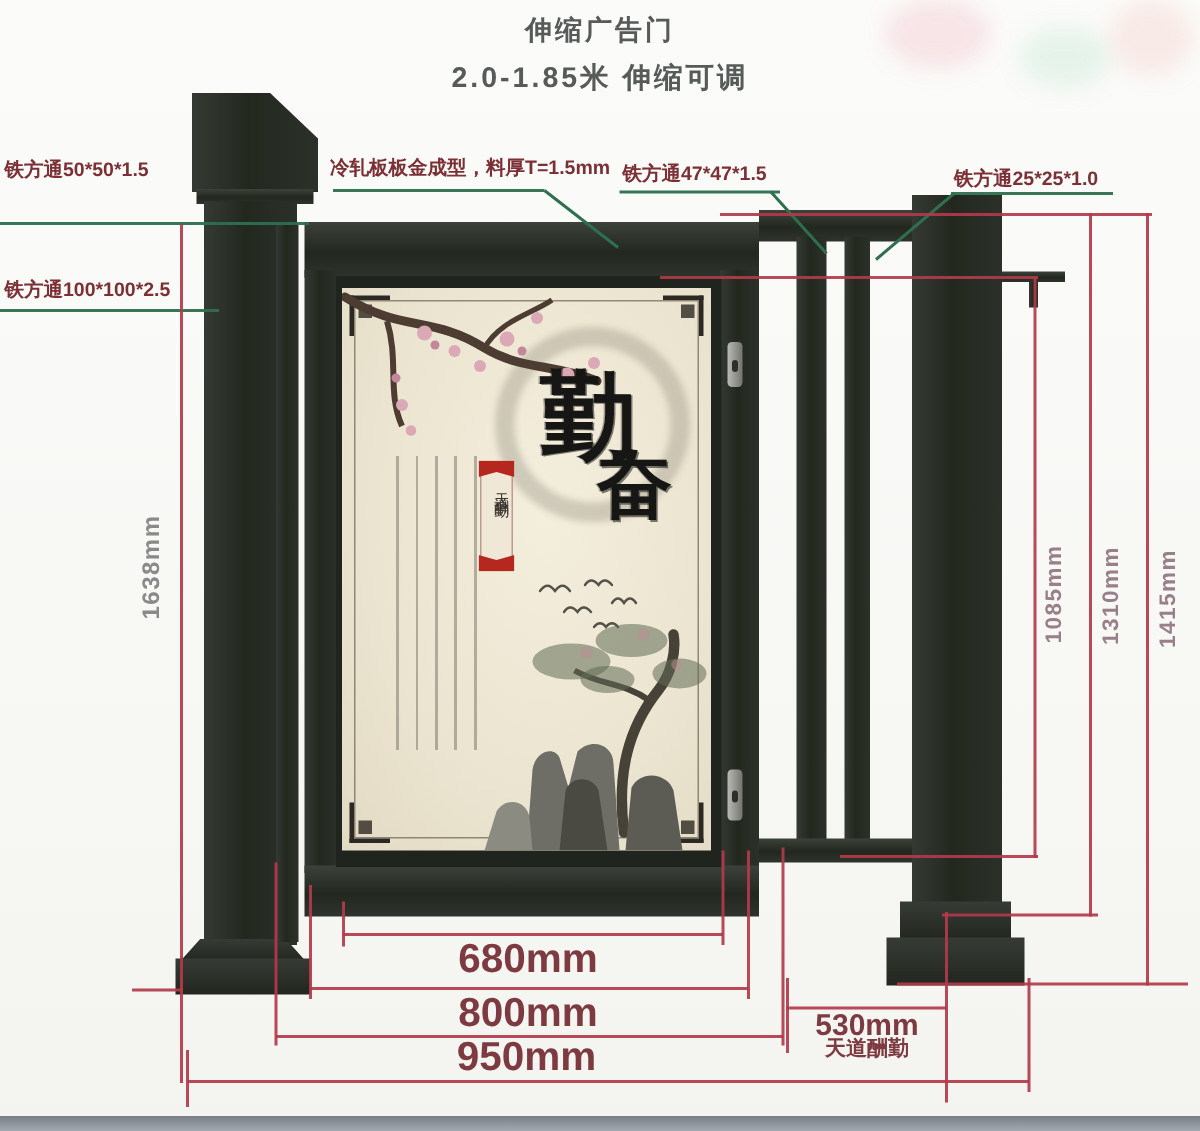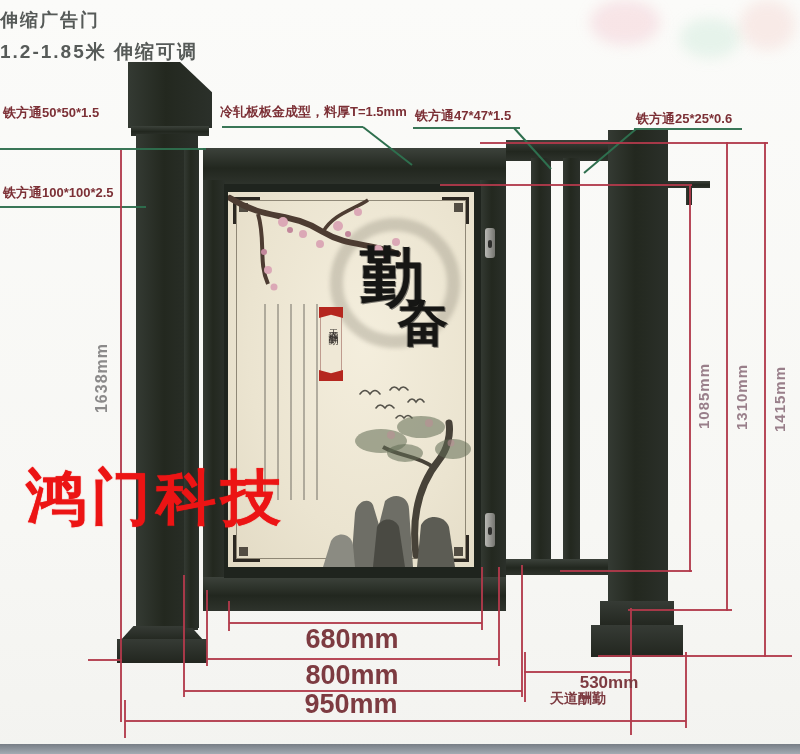--- a/index.html
+++ b/index.html
@@ -9,21 +9,21 @@
   .abs{position:absolute;}
   
   .steel{position:absolute;background:linear-gradient(90deg,#343a33 0%,#23281f 45%,#2b302a 100%);}
   .steel-h{position:absolute;background:linear-gradient(180deg,#3c423b 0%,#22271f 55%,#2e332c 100%);}
   .pedestal{position:absolute;background:linear-gradient(180deg,#363b35,#22261f);}
   
   .rl{position:absolute;height:2px;background:#b13a4b;opacity:.92;}
   .rv{position:absolute;width:2px;background:#b13a4b;opacity:.92;}
   .gl{position:absolute;height:2px;background:#2e6f4e;opacity:.95;}
   
-  .title-line{position:absolute;left:0;width:800px;text-align:left;color:#565a58;
+  .title-line{position:absolute;left:0;width:800px;text-align:center;color:#565a58;
               font-weight:600;letter-spacing:2px;}
   .callout{position:absolute;color:#7c3036;font-size:13px;font-weight:600;white-space:nowrap;}
   .dimtxt{position:absolute;color:#7d3b41;font-size:27px;font-weight:600;
           transform:translateX(-50%);white-space:nowrap;}
   .dimtxt-sm{position:absolute;color:#7d3b41;font-weight:600;transform:translateX(-50%);white-space:nowrap;}
   .vdim{position:absolute;white-space:nowrap;letter-spacing:1px;font-size:15px;font-weight:600;
         transform:translate(-50%,-50%) rotate(-90deg);}
   .watermark{position:absolute;color:#ec1414;font-size:60px;font-weight:700;letter-spacing:5px;
              white-space:nowrap;text-shadow:0 0 1px #ec1414;}
   
@@ -53,21 +53,21 @@
 </head>
 <body>
 
 <div class="stage">
 
   <div class="smudge" style="left:590px;top:0;width:70px;height:45px;background:rgba(235,150,170,.22);"></div>
   <div class="smudge" style="left:680px;top:18px;width:60px;height:40px;background:rgba(150,215,180,.20);"></div>
   <div class="smudge" style="left:740px;top:0;width:55px;height:50px;background:rgba(240,170,160,.20);"></div>
 
   <div class="title-line" style="top:8px;font-size:18px;">伸缩广告门</div>
-  <div class="title-line" style="top:39px;font-size:19px;">1.2-1.85米 伸缩可调</div>
+  <div class="title-line" style="top:39px;font-size:19px;">2.0-1.85米 伸缩可调</div>
 
   <div class="steel" style="left:128px;top:62px;width:84px;height:66px;clip-path:polygon(0 0,62% 0,100% 46%,100% 100%,0 100%);"></div>
   <div class="steel-h" style="left:131px;top:126px;width:78px;height:10px;"></div>
   <div class="steel" style="left:136px;top:134px;width:62px;height:496px;"></div>
   <div class="pedestal" style="left:120px;top:626px;width:84px;height:15px;clip-path:polygon(16% 0,84% 0,100% 100%,0 100%);"></div>
   <div class="pedestal" style="left:117px;top:639px;width:90px;height:24px;"></div>
 
   <div class="steel" style="left:184px;top:150px;width:15px;height:478px;"></div>
   <div class="steel-h" style="left:203px;top:148px;width:303px;height:37px;"></div>
   <div class="steel" style="left:203px;top:180px;width:22px;height:402px;"></div>
@@ -180,21 +180,21 @@
 
   <div class="callout" style="left:3px;top:184px;">铁方通100*100*2.5</div>
   <div class="gl" style="left:0;top:206px;width:146px;"></div>
 
   <div class="callout" style="left:220px;top:103px;">冷轧板板金成型，料厚T=1.5mm</div>
   <div class="gl" style="left:222px;top:126px;width:141px;"></div>
 
   <div class="callout" style="left:415px;top:107px;">铁方通47*47*1.5</div>
   <div class="gl" style="left:413px;top:127px;width:107px;"></div>
 
-  <div class="callout" style="left:636px;top:110px;">铁方通25*25*0.6</div>
+  <div class="callout" style="left:636px;top:110px;">铁方通25*25*1.0</div>
   <div class="gl" style="left:634px;top:128px;width:108px;"></div>
 
   <svg class="abs" style="left:0;top:0;pointer-events:none;" width="800" height="754" viewBox="0 0 800 754">
     <line x1="363" y1="127" x2="412" y2="165" stroke="#2e6f4e" stroke-width="2"></line>
     <line x1="514" y1="128" x2="551" y2="169" stroke="#2e6f4e" stroke-width="2"></line>
     <line x1="636" y1="129" x2="584" y2="173" stroke="#2e6f4e" stroke-width="2"></line>
   </svg>
 
   <div class="rv" style="left:120px;top:150px;height:572px;"></div>
   <div class="rl" style="left:88px;top:659px;width:34px;"></div>
@@ -227,21 +227,20 @@
   <div class="rl" style="left:229px;top:622px;width:253px;"></div>
   <div class="dimtxt" style="left:352px;top:624px;">680mm</div>
 
   <div class="rl" style="left:207px;top:658px;width:292px;"></div>
   <div class="dimtxt" style="left:352px;top:660px;">800mm</div>
 
   <div class="rl" style="left:184px;top:690px;width:338px;"></div>
   <div class="dimtxt" style="left:351px;top:689px;">950mm</div>
 
   <div class="rl" style="left:524px;top:671px;width:107px;"></div>
-  <div class="dimtxt-sm" style="left:609px;top:673px;font-size:17px;">530mm</div>
+  <div class="dimtxt-sm" style="left:578px;top:673px;font-size:20px;">530mm</div>
   <div class="dimtxt-sm" style="left:578px;top:690px;font-size:14px;">天道酬勤</div>
 
   <div class="rl" style="left:125px;top:720px;width:561px;"></div>
 
-  <div class="watermark" style="left:26px;top:458px;">鸿门科技</div>
 
   <div class="bottom-strip" style="top:744px;height:10px;"></div>
 </div>
 
 </body></html>

